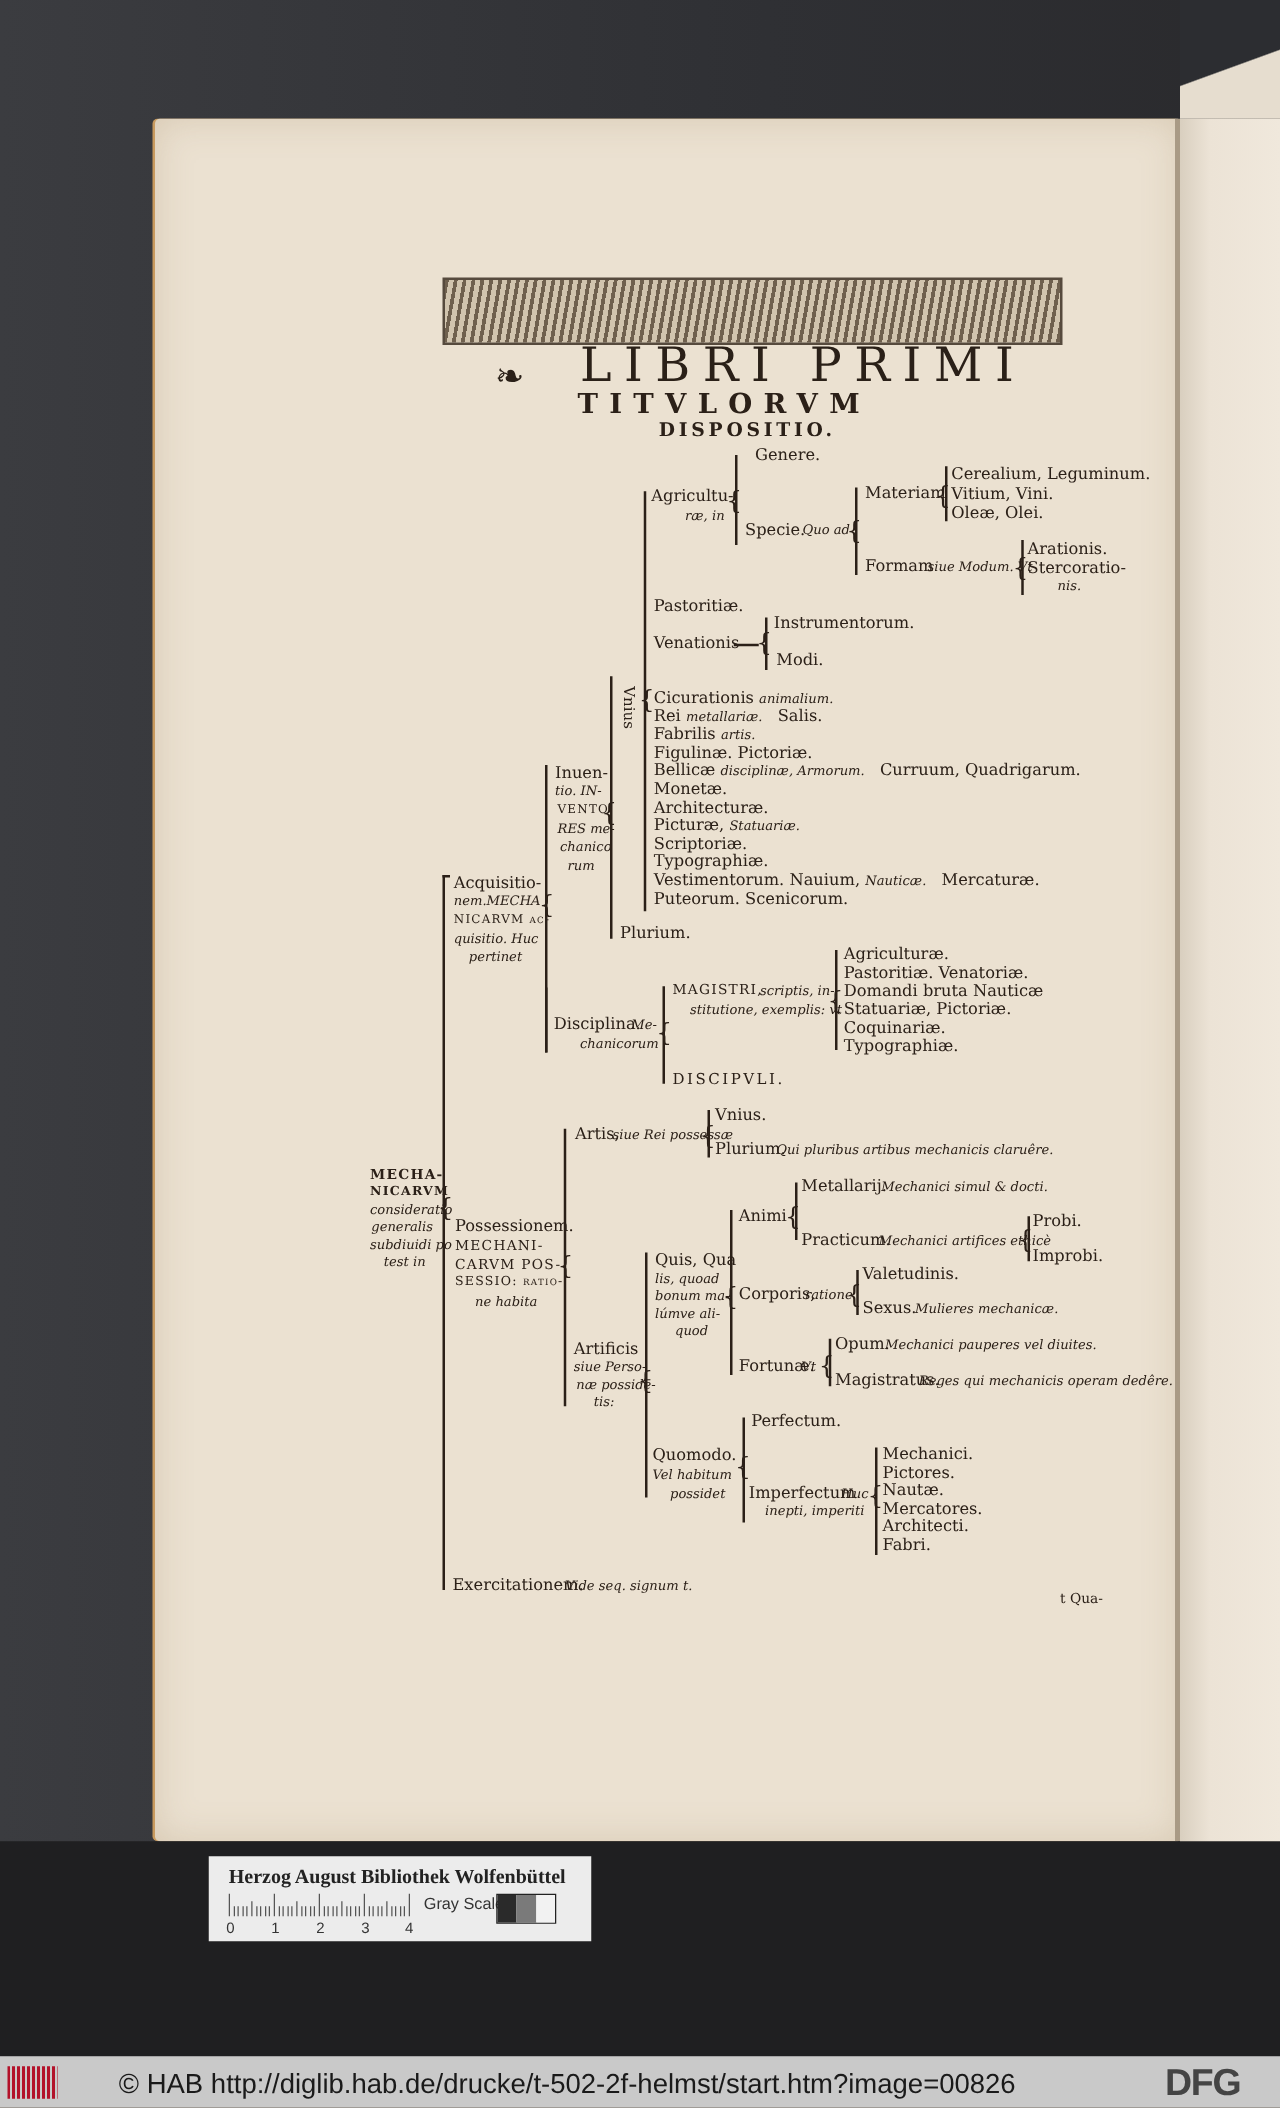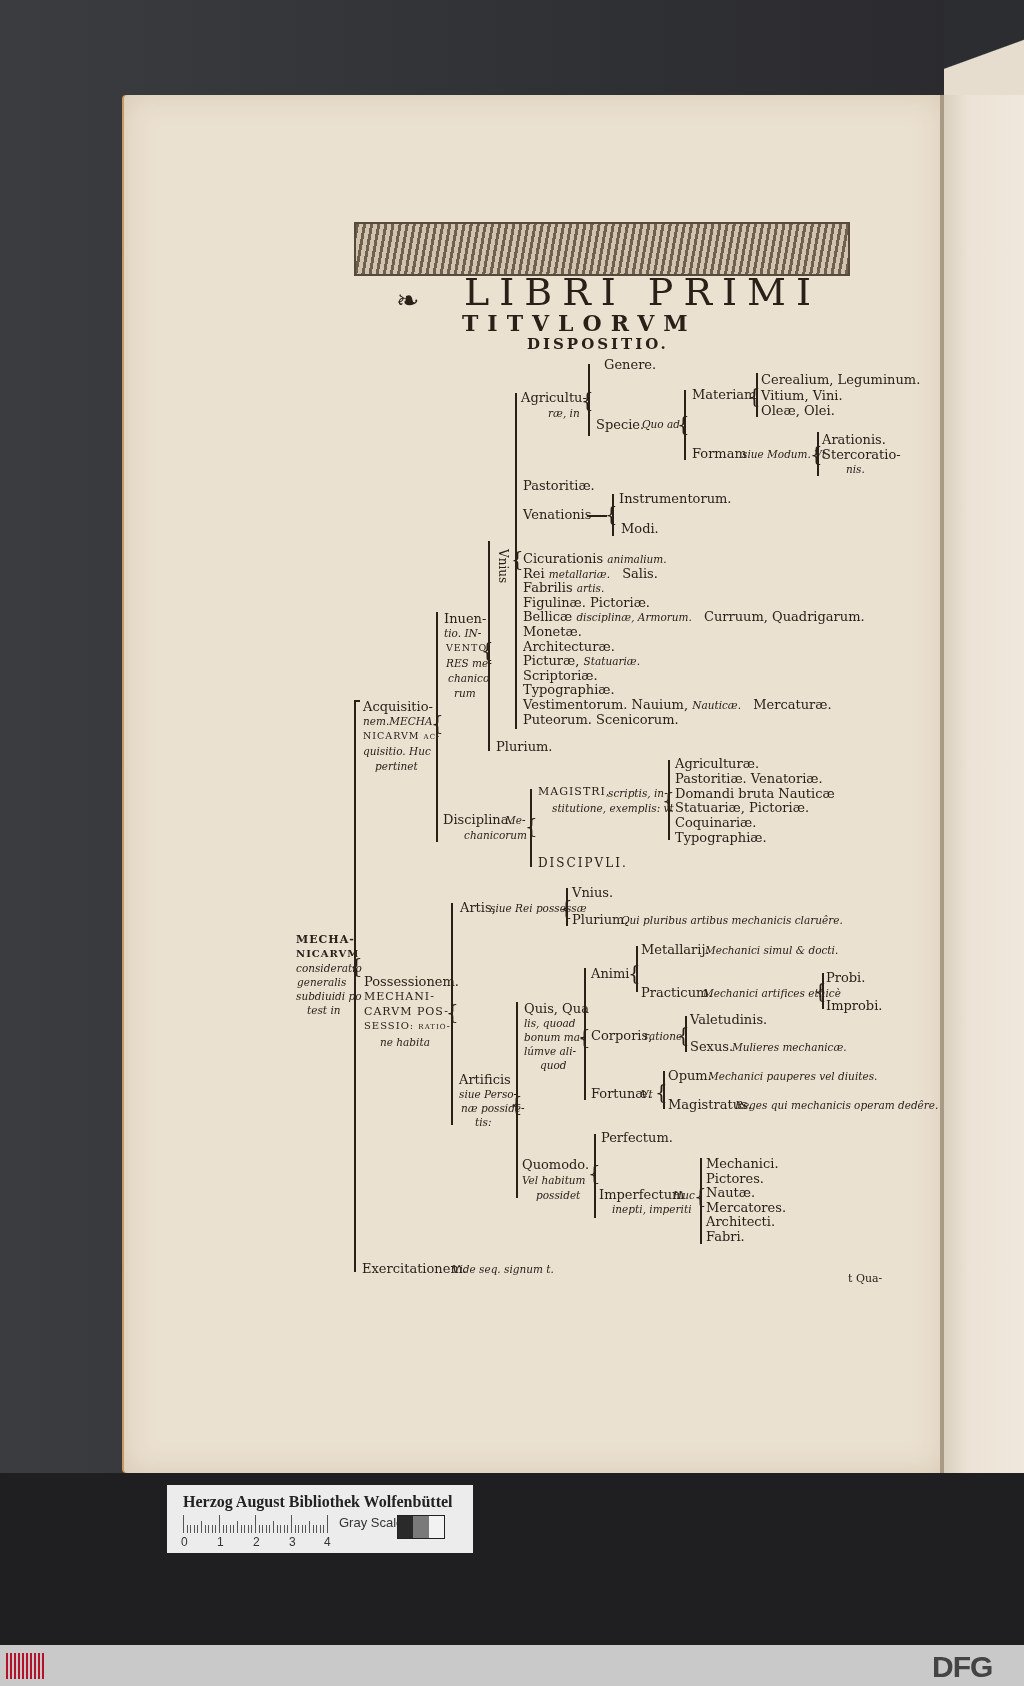--- a/index.html
+++ b/index.html
@@ -296,14 +296,15 @@
   <div class="gray-label">Gray Scale</div>
   <div class="gray-swatch">
     <span id="g0" style="background: rgb(42, 42, 42);"></span>
     <span id="g1" style="background: rgb(122, 122, 122);"></span>
     <span id="g2" style="background: rgb(242, 242, 242);"></span>
   </div>
 </div>
 
 <div class="footer">
   <div class="logo"></div>
+  <div class="url">© HAB http://diglib.hab.de/drucke/t-502-2f-helmst/start.htm?image=00826</div>
   <div class="dfg">DFG</div>
 </div>
 
 </body></html>

